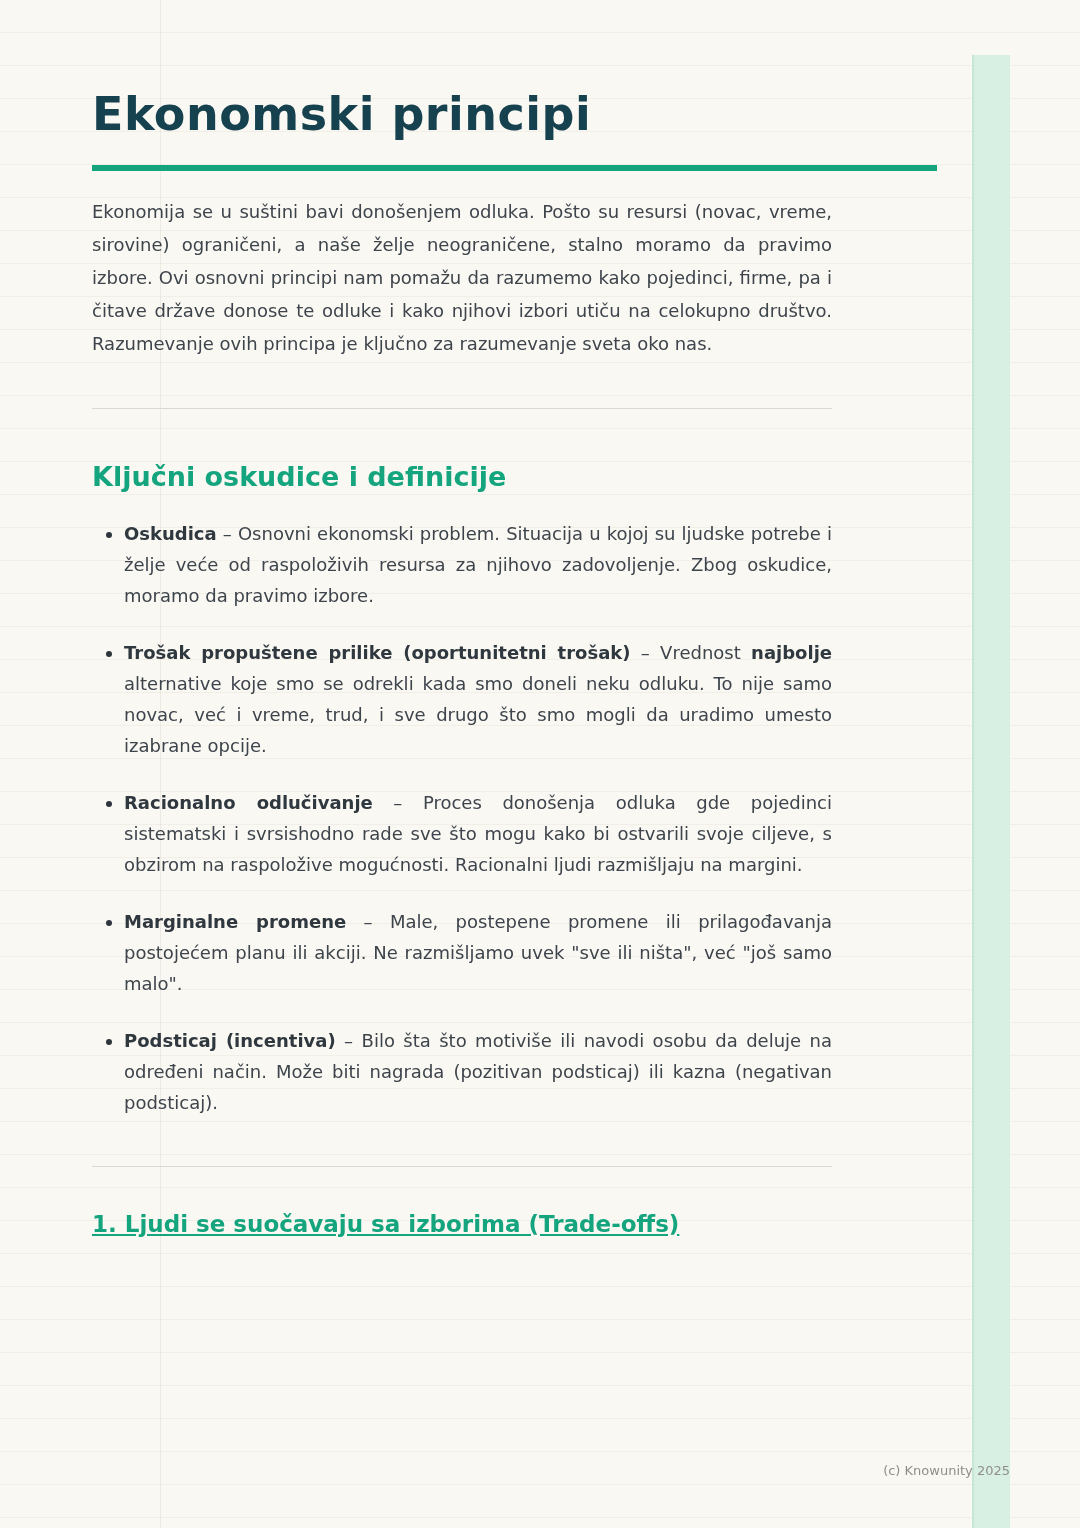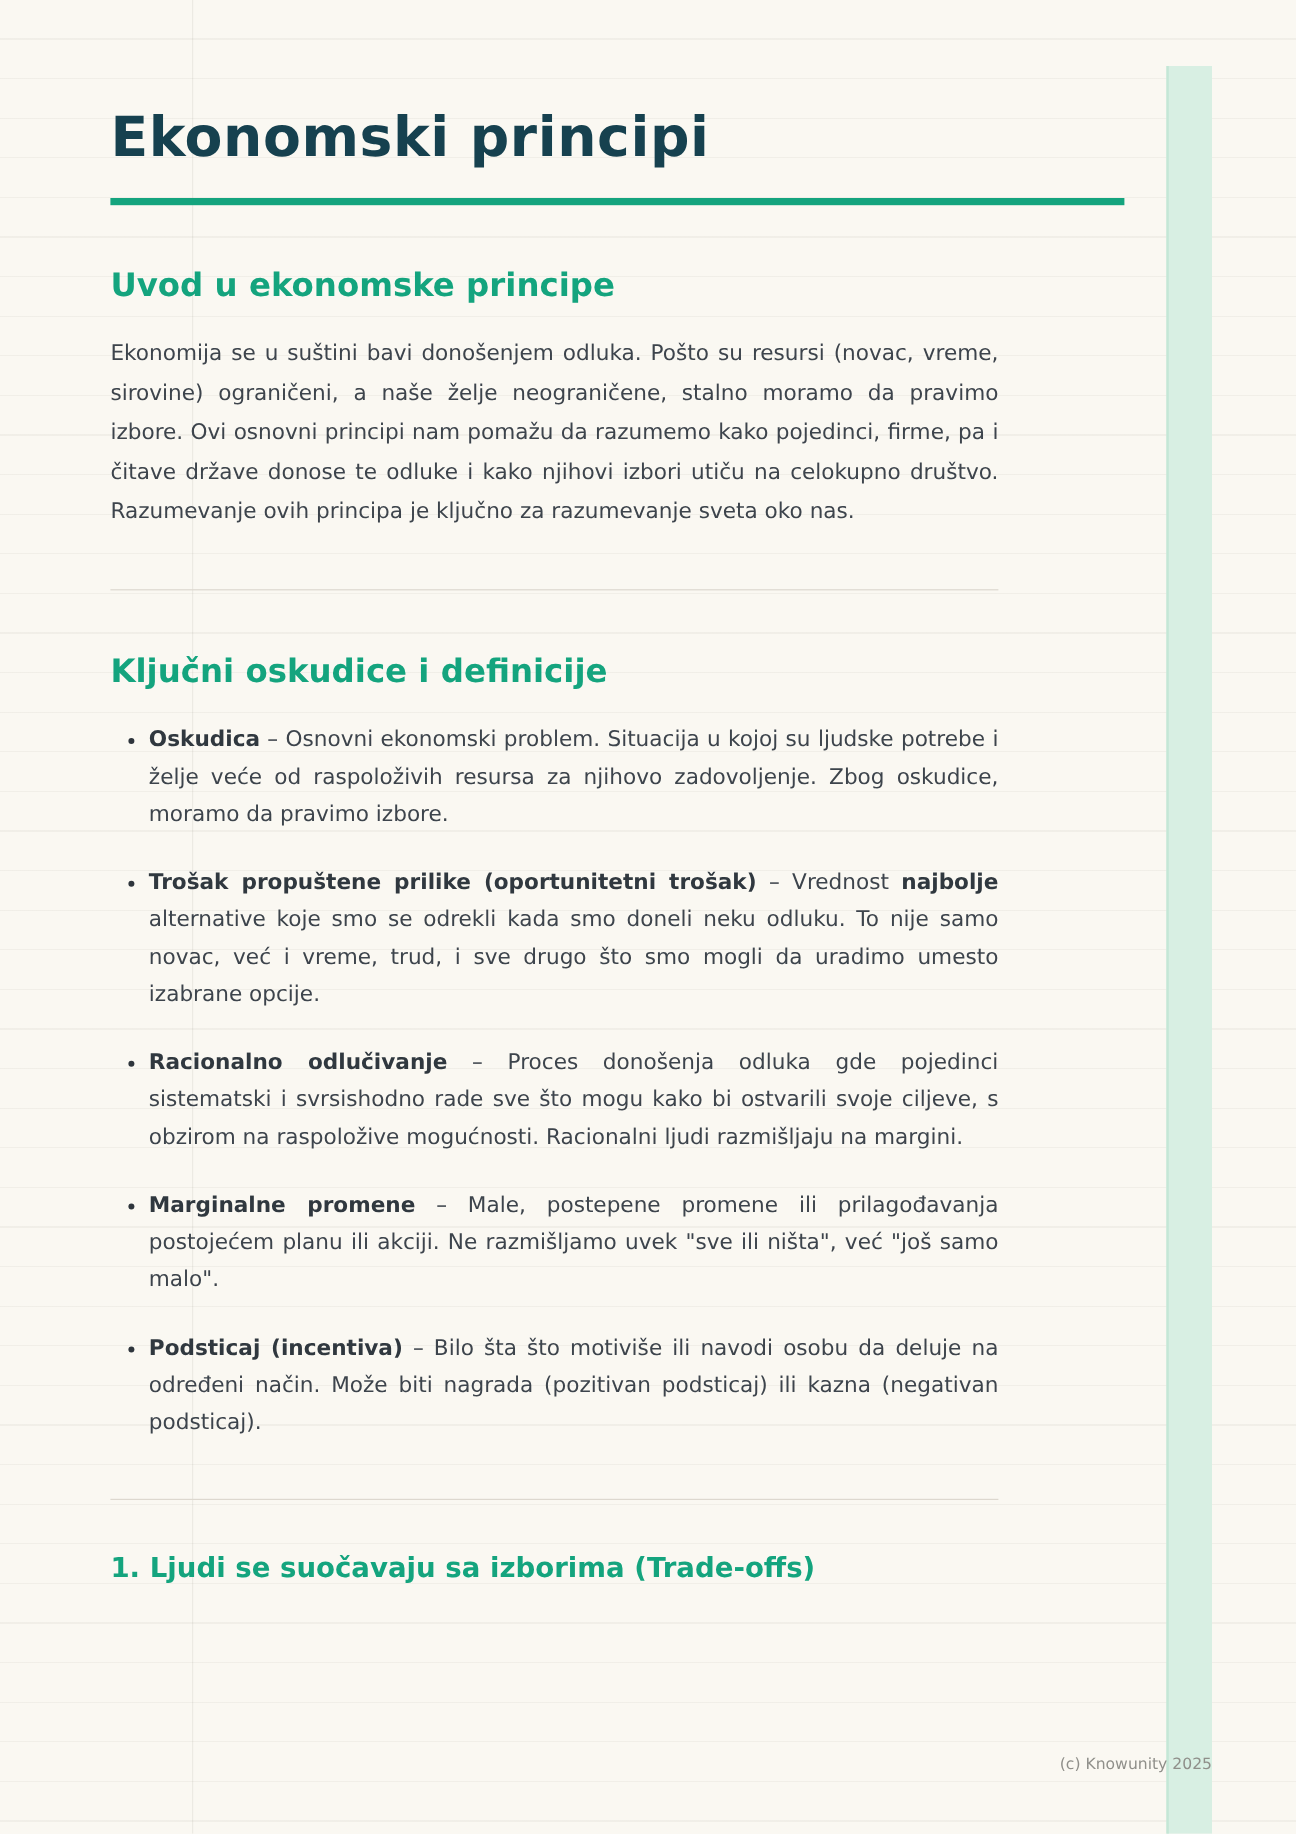--- a/index.html
+++ b/index.html
@@ -78,40 +78,40 @@
     text-align:justify;
     margin-bottom:26px;
     color:var(--body);
   }
   ul.key-terms li::marker{color:#2e353c;}
   .bold{font-weight:700;color:#30383f;margin-top:45px;}
   h3.sub-heading{
     margin:44px 0 0 0;
     font-size:23px;font-weight:700;
     color:var(--accent);
+    text-decoration:underline;
   }
   .footer-credit{
     position:absolute;right:70px;bottom:50px;
     font-size:13px;color:var(--muted);
     z-index:2;
   }
 </style>
 </head>
 <body>
 
 <div class="ruling"></div>
 <div class="vguide"></div>
 <div class="side-strip"></div>
 
 <div class="content">
 
   <h1 class="page-title">Ekonomski principi</h1>
   <div class="title-rule"></div>
 
-  <h2 class="section-heading">Uvod u ekonomske principe</h2>
   <p class="body-text">Ekonomija se u suštini bavi donošenjem odluka. Pošto su resursi (novac, vreme, sirovine) ograničeni, a naše želje neograničene, stalno moramo da pravimo izbore. Ovi osnovni principi nam pomažu da razumemo kako pojedinci, firme, pa i čitave države donose te odluke i kako njihovi izbori utiču na celokupno društvo. Razumevanje ovih principa je ključno za razumevanje sveta oko nas.</p>
 
   <div class="divider"></div>
 
   <h2 class="section-heading">Ključni oskudice i definicije</h2>
   <ul class="key-terms">
       <li><span class="bold">Oskudica</span><span> – Osnovni ekonomski problem. Situacija u kojoj su ljudske potrebe i želje veće od raspoloživih resursa za njihovo zadovoljenje. Zbog oskudice, moramo da pravimo izbore.</span></li>
       <li><span class="bold">Trošak propuštene prilike (oportunitetni trošak)</span><span> – Vrednost </span><span class="bold">najbolje</span><span> alternative koje smo se odrekli kada smo doneli neku odluku. To nije samo novac, već i vreme, trud, i sve drugo što smo mogli da uradimo umesto izabrane opcije.</span></li>
       <li><span class="bold">Racionalno odlučivanje</span><span> – Proces donošenja odluka gde pojedinci sistematski i svrsishodno rade sve što mogu kako bi ostvarili svoje ciljeve, s obzirom na raspoložive mogućnosti. Racionalni ljudi razmišljaju na margini.</span></li>
       <li><span class="bold">Marginalne promene</span><span> – Male, postepene promene ili prilagođavanja postojećem planu ili akciji. Ne razmišljamo uvek "sve ili ništa", već "još samo malo".</span></li>

